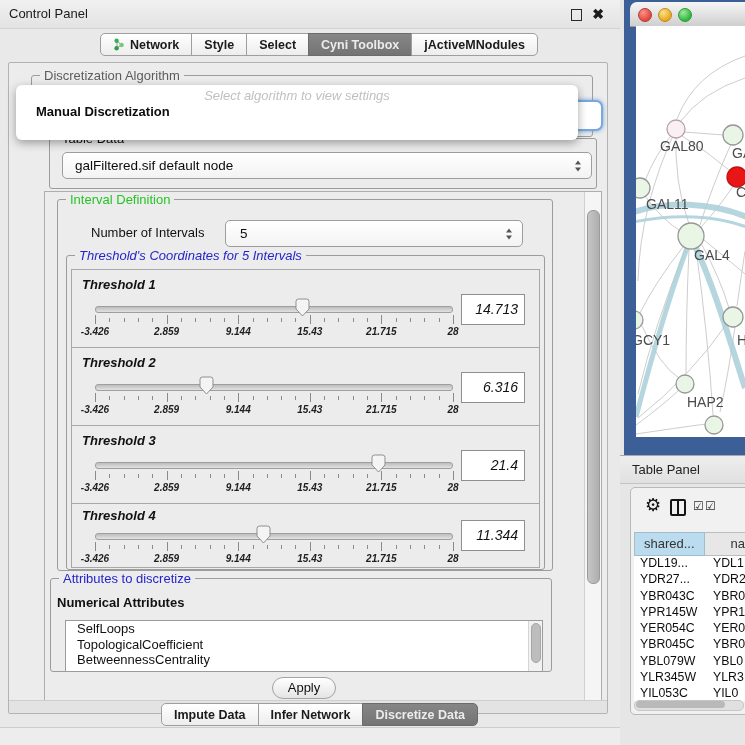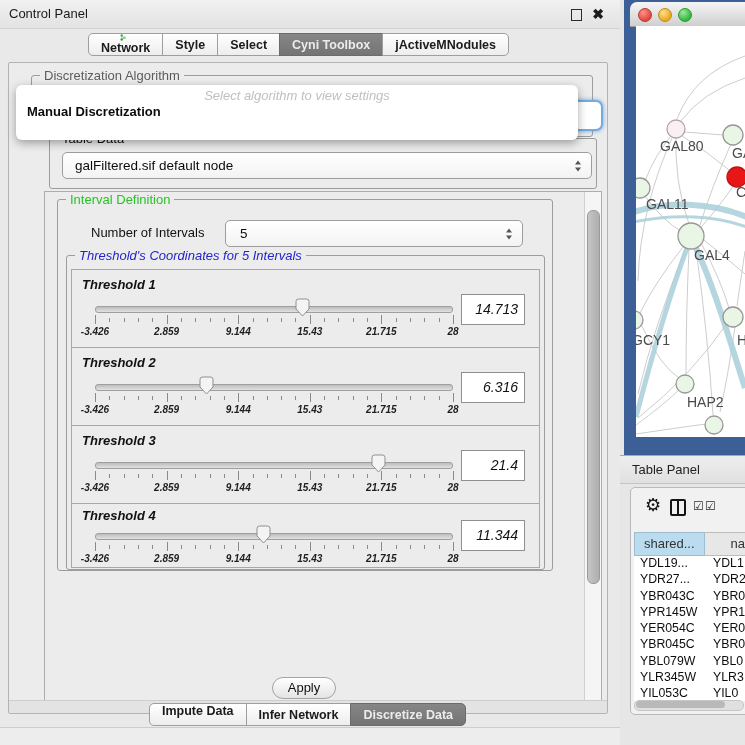--- a/index.html
+++ b/index.html
@@ -9,42 +9,42 @@
   #left{position:absolute;left:0;top:0;width:620px;height:745px;background:#e9e9e9;}
   .titlebar{position:absolute;left:0;top:0;width:620px;height:28px;
     background:linear-gradient(#f1f1f1,#e3e3e3);border-bottom:1px solid #d2d2d2;}
   .titlebar .title{position:absolute;left:9px;top:0;line-height:28px;font-size:13px;color:#1a1a1a;}
   .min-box{position:absolute;right:38px;top:9px;width:9px;height:10px;border:1.5px solid #2b2b2b;background:transparent;}
   .close-x{position:absolute;right:16px;top:5px;font-size:14px;font-weight:bold;color:#1c1c1c;line-height:18px;}
   
   .segbar{position:absolute;display:inline-flex;height:23px;z-index:12;}
   .seg{display:flex;align-items:center;padding:0 12px;font-size:12.5px;font-weight:bold;color:#1b1b1b;
        background:linear-gradient(#ffffff,#ededed);border:1px solid #9e9e9e;margin-left:-1px;white-space:nowrap;}
-  .seg:first-child{border-radius:5px 0 0 5px;margin-left:4px;flex-direction:column;}
+  .seg:first-child{border-radius:5px 0 0 5px;margin-left:16px;}
   .seg:last-child{border-radius:0 5px 5px 0;}
   .seg.sel{background:linear-gradient(#868686,#747474);color:#ececec;border-color:#6b6b6b;}
   .seg .nticon{margin-right:5px;}
   #top-tabs{left:84px;top:33px;}
   #bottom-tabs{left:145px;top:703px;}
   
   #main-panel{position:absolute;left:8px;top:62px;width:598px;height:650px;
     background:#ececec;border:1px solid #b3b3b3;border-radius:2px;}
   .group{position:absolute;border:1px solid #9c9c9c;border-radius:3px;}
   .gtitle{position:absolute;top:-8px;left:8px;padding:0 4px;background:#ececec;font-size:13px;line-height:15px;white-space:nowrap;}
   .gtitle.green{color:#27c427;}
   .gtitle.blue{color:#2424cc;}
   .gtitle.gray{color:#5c5c5c;}
   
   #algo-group{left:22px;top:12px;width:560px;height:60px;}
   #combo-sliver{position:absolute;left:532px;top:37px;width:58px;height:27px;border:2px solid #78a9dc;
     border-radius:7px;background:#fff;box-shadow:0 0 4px rgba(90,150,220,.85);z-index:5;}
   #algo-popup{position:absolute;left:7px;top:22px;width:562px;height:55px;background:#fff;border-radius:6px;
     box-shadow:0 3px 10px rgba(0,0,0,.35);z-index:40;}
   .popup-prompt{text-align:center;color:#c0c0c0;font-size:13px;height:19px;line-height:21px;font-style:italic;}
-  .popup-opt{padding-left:11px;font-size:13px;height:16px;line-height:16px;color:#0c0c0c;}
+  .popup-opt{padding-left:20px;font-size:13px;height:16px;line-height:16px;color:#0c0c0c;}
   .popup-opt.bold{font-weight:bold;}
   
   .combo{position:absolute;background:linear-gradient(#ffffff,#f3f3f3);border:1px solid #9d9d9d;border-radius:5px;
     font-size:13.5px;color:#0c0c0c;}
   .combo .cv{position:absolute;left:12px;top:0;line-height:25px;white-space:nowrap;}
   .arrows{position:absolute;right:9px;top:50%;width:7px;height:11px;transform:translateY(-50%);}
   .arrows:before,.arrows:after{content:"";position:absolute;left:0;border-left:3.5px solid transparent;border-right:3.5px solid transparent;}
   .arrows:before{top:0;border-bottom:4px solid #555;}
   .arrows:after{bottom:0;border-top:4px solid #555;}
   
@@ -368,20 +368,34 @@
                     <span class="tl" style="left: 80%;">21.715</span>
                     <span class="tl" style="left: 100%;">28</span>
                   </div>
                 </div>
                 <div class="th-value">11.344</div>
               </div>
             </div>
         </div>
       </div>
 
+      <div id="attr-group" class="group">
+        <span class="gtitle blue">Attributes to discretize</span>
+        <div id="attr-sublabel">Numerical Attributes</div>
+        <div id="attr-list">
+          <div id="attr-items">
+              <div class="attr-item">SelfLoops</div>
+              <div class="attr-item">TopologicalCoefficient</div>
+              <div class="attr-item">BetweennessCentrality</div>
+            </div>
+          <div id="attr-scroll">
+              <div class="vthumb"></div>
+            </div>
+        </div>
+      </div>
 
       <div id="vscroll">
           <div class="vthumb"></div>
         </div>
     </div>
 
     <div id="apply-btn">Apply</div>
     <div class="panel-foot"></div>
   </div>
 

